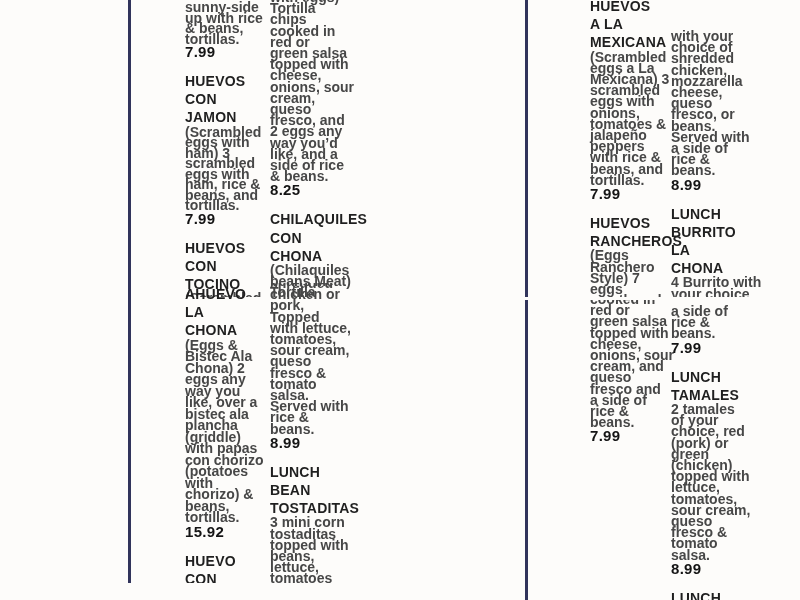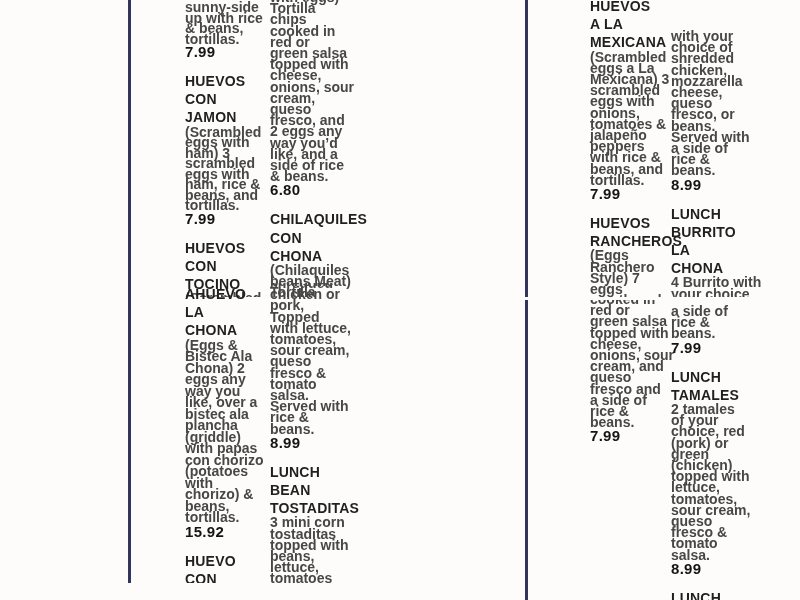--- a/index.html
+++ b/index.html
@@ -82,21 +82,21 @@
 cheese,
 onions, sour
 cream,
 queso
 fresco, and
 2 eggs any
 way you’d
 like, and a
 side of rice
 &amp; beans.</div>
-        <div class="seg seg-p">6.80</div>
+        <div class="seg seg-p">8.25</div>
         <div class="seg seg-h">CHILAQUILES
 CON
 CHONA</div>
         <div class="seg seg-b">(Chilaquiles
 beans Meat)
 Tortilla</div>
       </div>
     </div>
     <div class="box" style="left: 128px; top: 283px; width: 392px; height: 300px;">
       <div class="col" style="left: 54px; top: 2px; width: 100px; --lh: 11.5px;">

